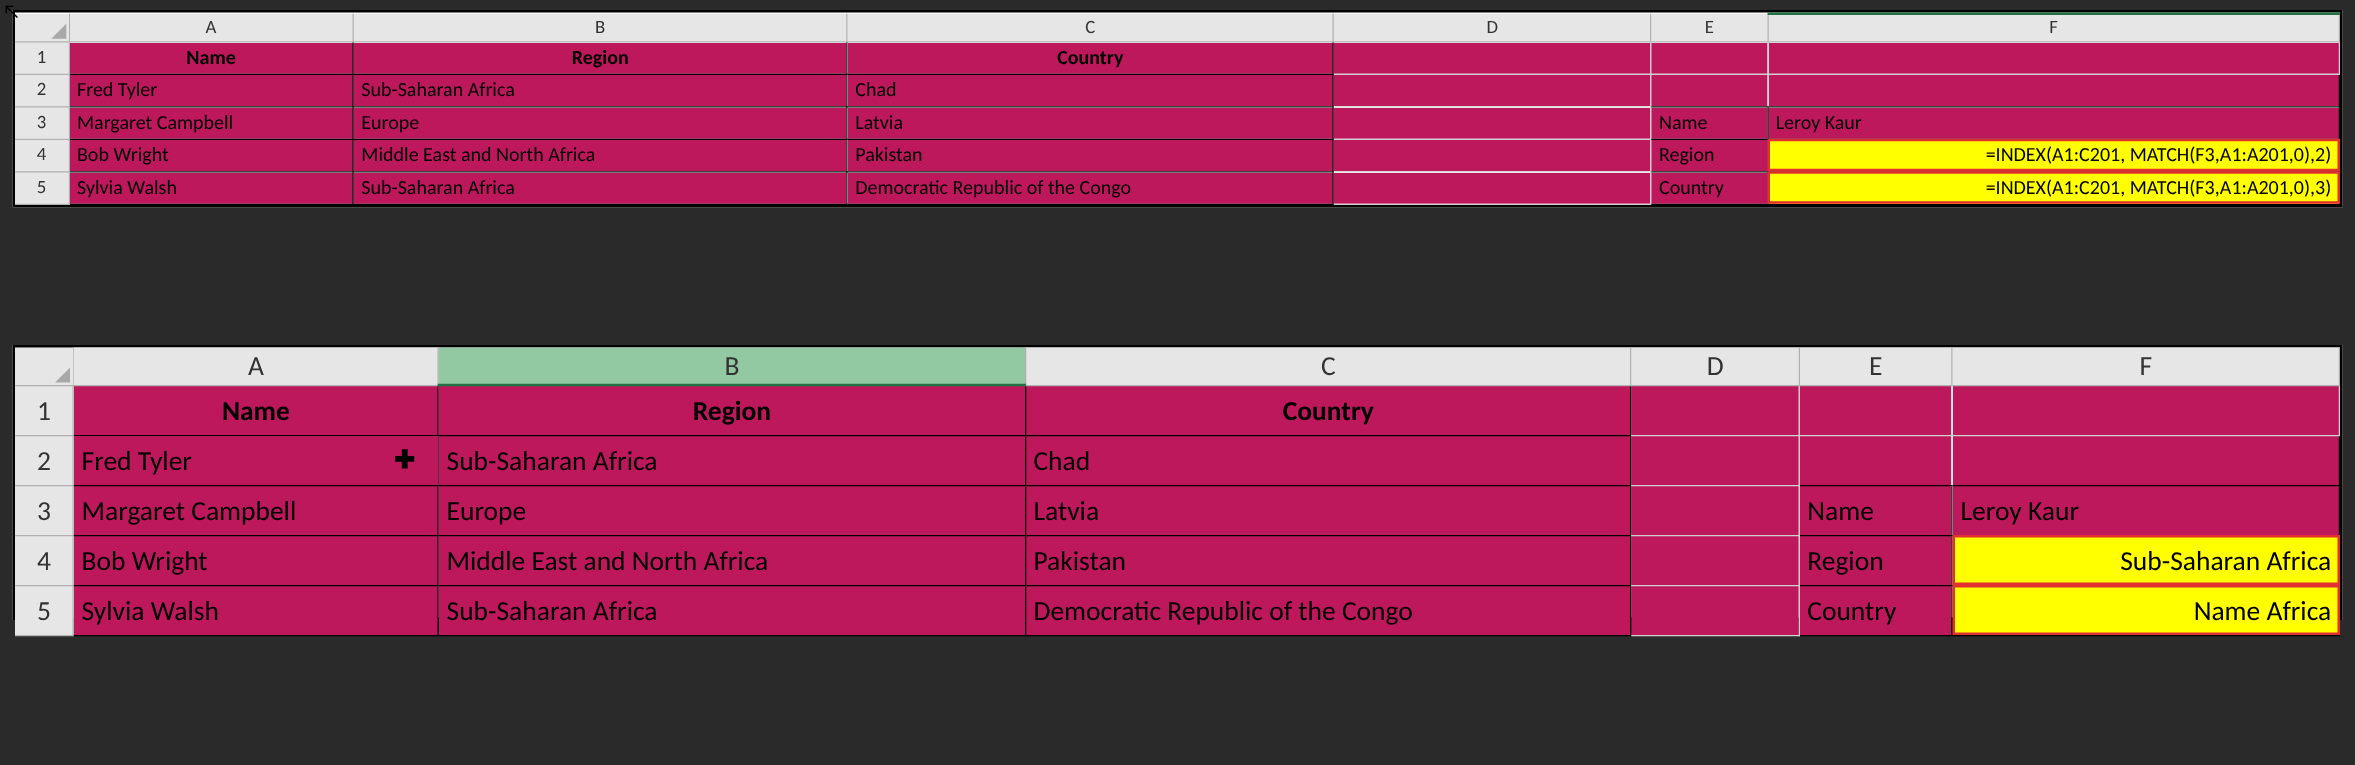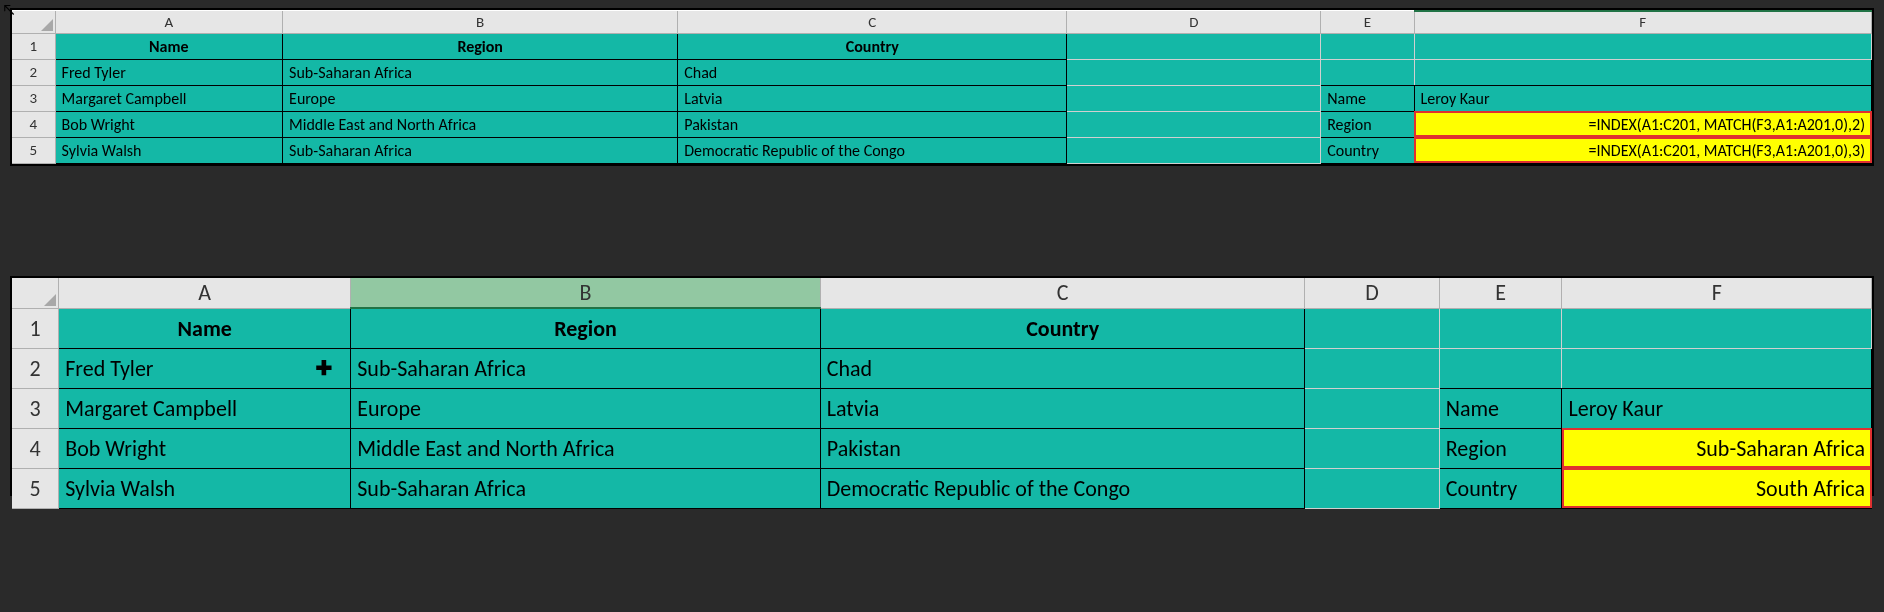--- a/index.html
+++ b/index.html
@@ -70,21 +70,21 @@
     border-bottom: 1px solid #b0b0b0;
     text-align: center;
     font-size: 16px;
     color: #333;
     width: 36px;
   }
   td.cell {
     border: 1px solid #d0d0d0;
     font-size: 18px;
     padding: 2px 6px;
-    background: #14b8a6;
+    background: #be185d;
     white-space: nowrap;
     overflow: hidden;
     height: 26px;
     vertical-align: middle;
   }
   .sheet1 td.cell { font-size: 16px; }
   .sheet1 .row-hdr, .sheet1 .col-hdr { font-size: 15px; height: 20px; }
   .sheet2 td.cell { font-size: 22px; height: 40px; }
   .sheet2 .col-hdr { font-size: 22px; height: 28px; }
   .sheet2 .row-hdr { font-size: 22px; }
@@ -259,17 +259,17 @@
           <td class="cell b-all">Region</td>
           <td class="cell b-all hl">Sub-Saharan Africa</td>
         </tr>
         <tr>
           <td class="row-hdr">5</td>
           <td class="cell b-all">Sylvia Walsh</td>
           <td class="cell b-all">Sub-Saharan Africa</td>
           <td class="cell b-all">Democratic Republic of the Congo</td>
           <td class="cell"></td>
           <td class="cell b-all">Country</td>
-          <td class="cell b-all hl">South Africa</td>
+          <td class="cell b-all hl">Name Africa</td>
         </tr>
       </tbody>
   </table>
 </div>
 
 </body></html>

